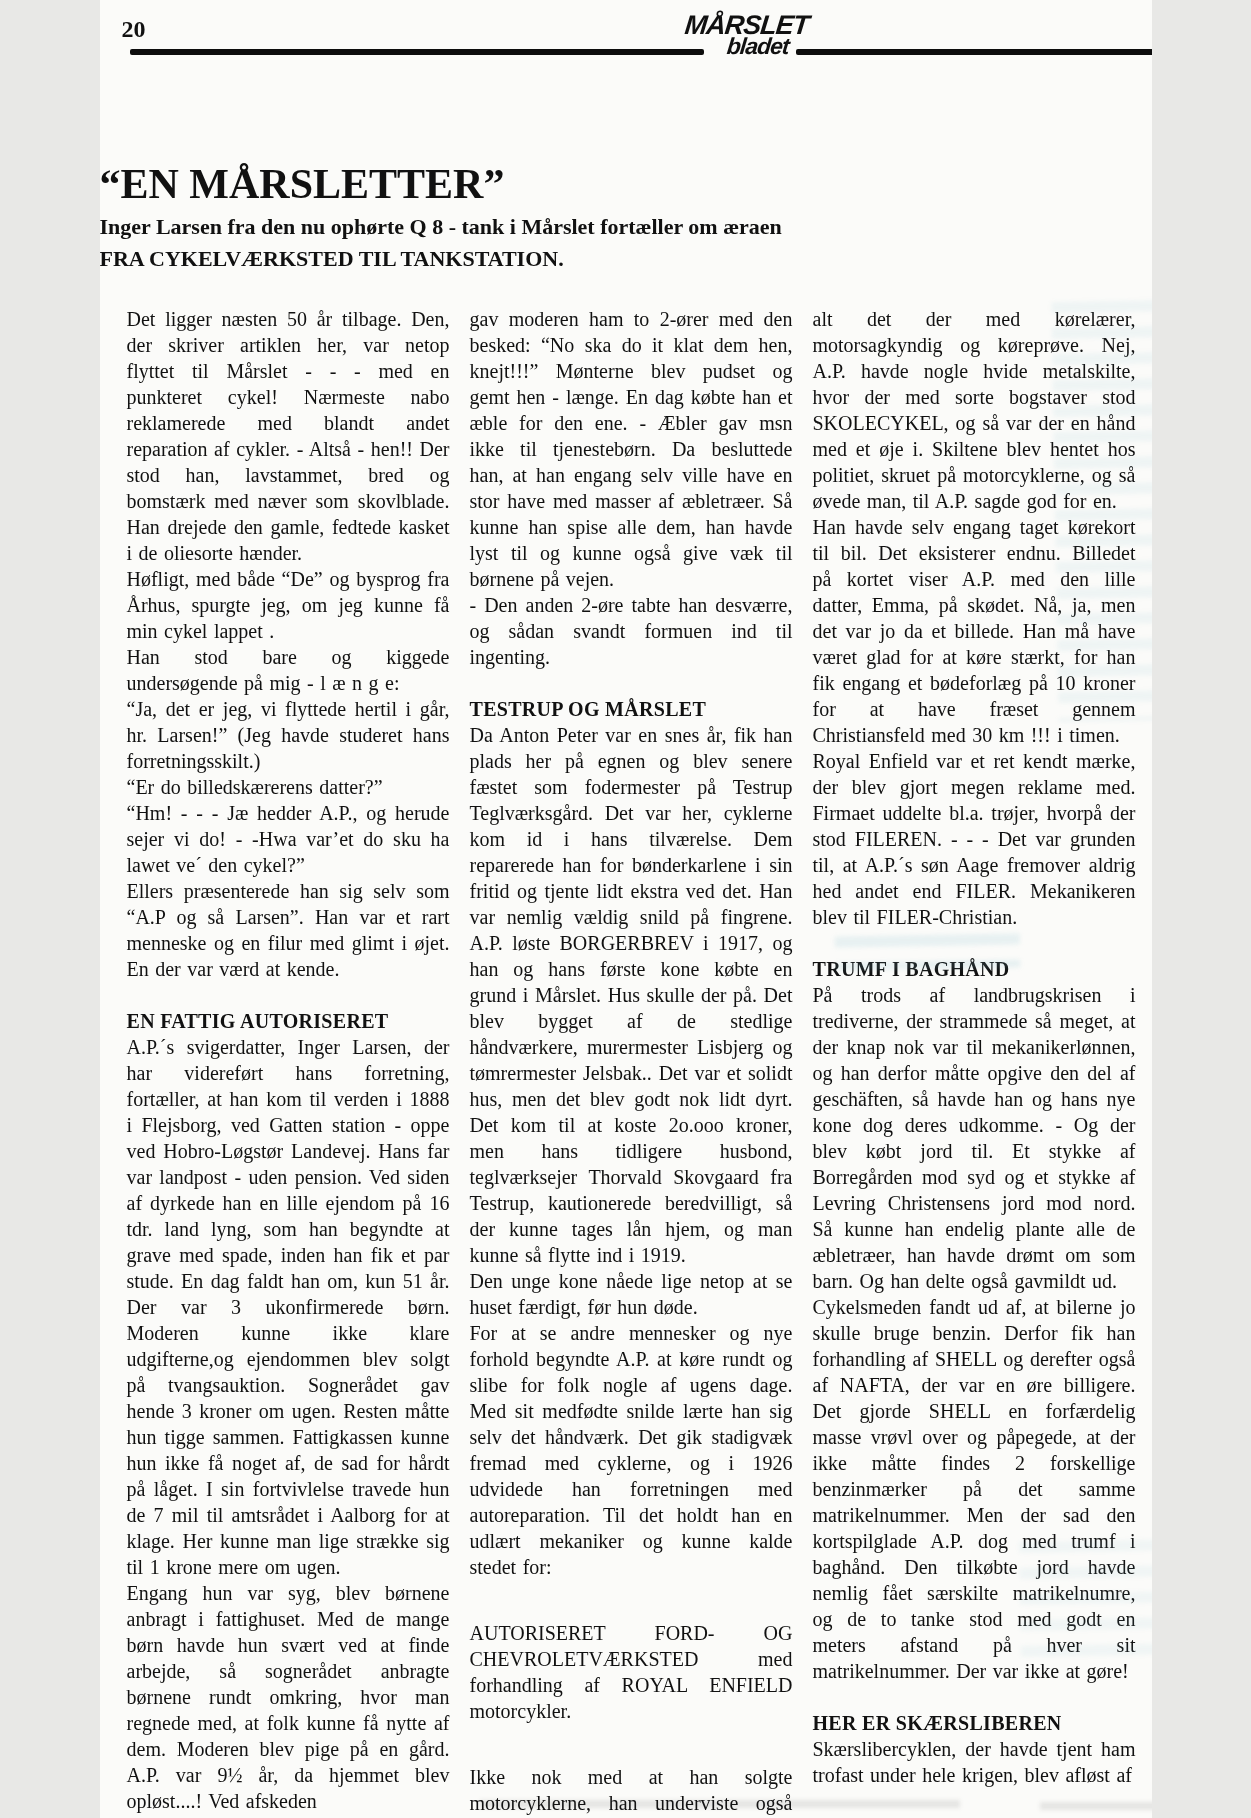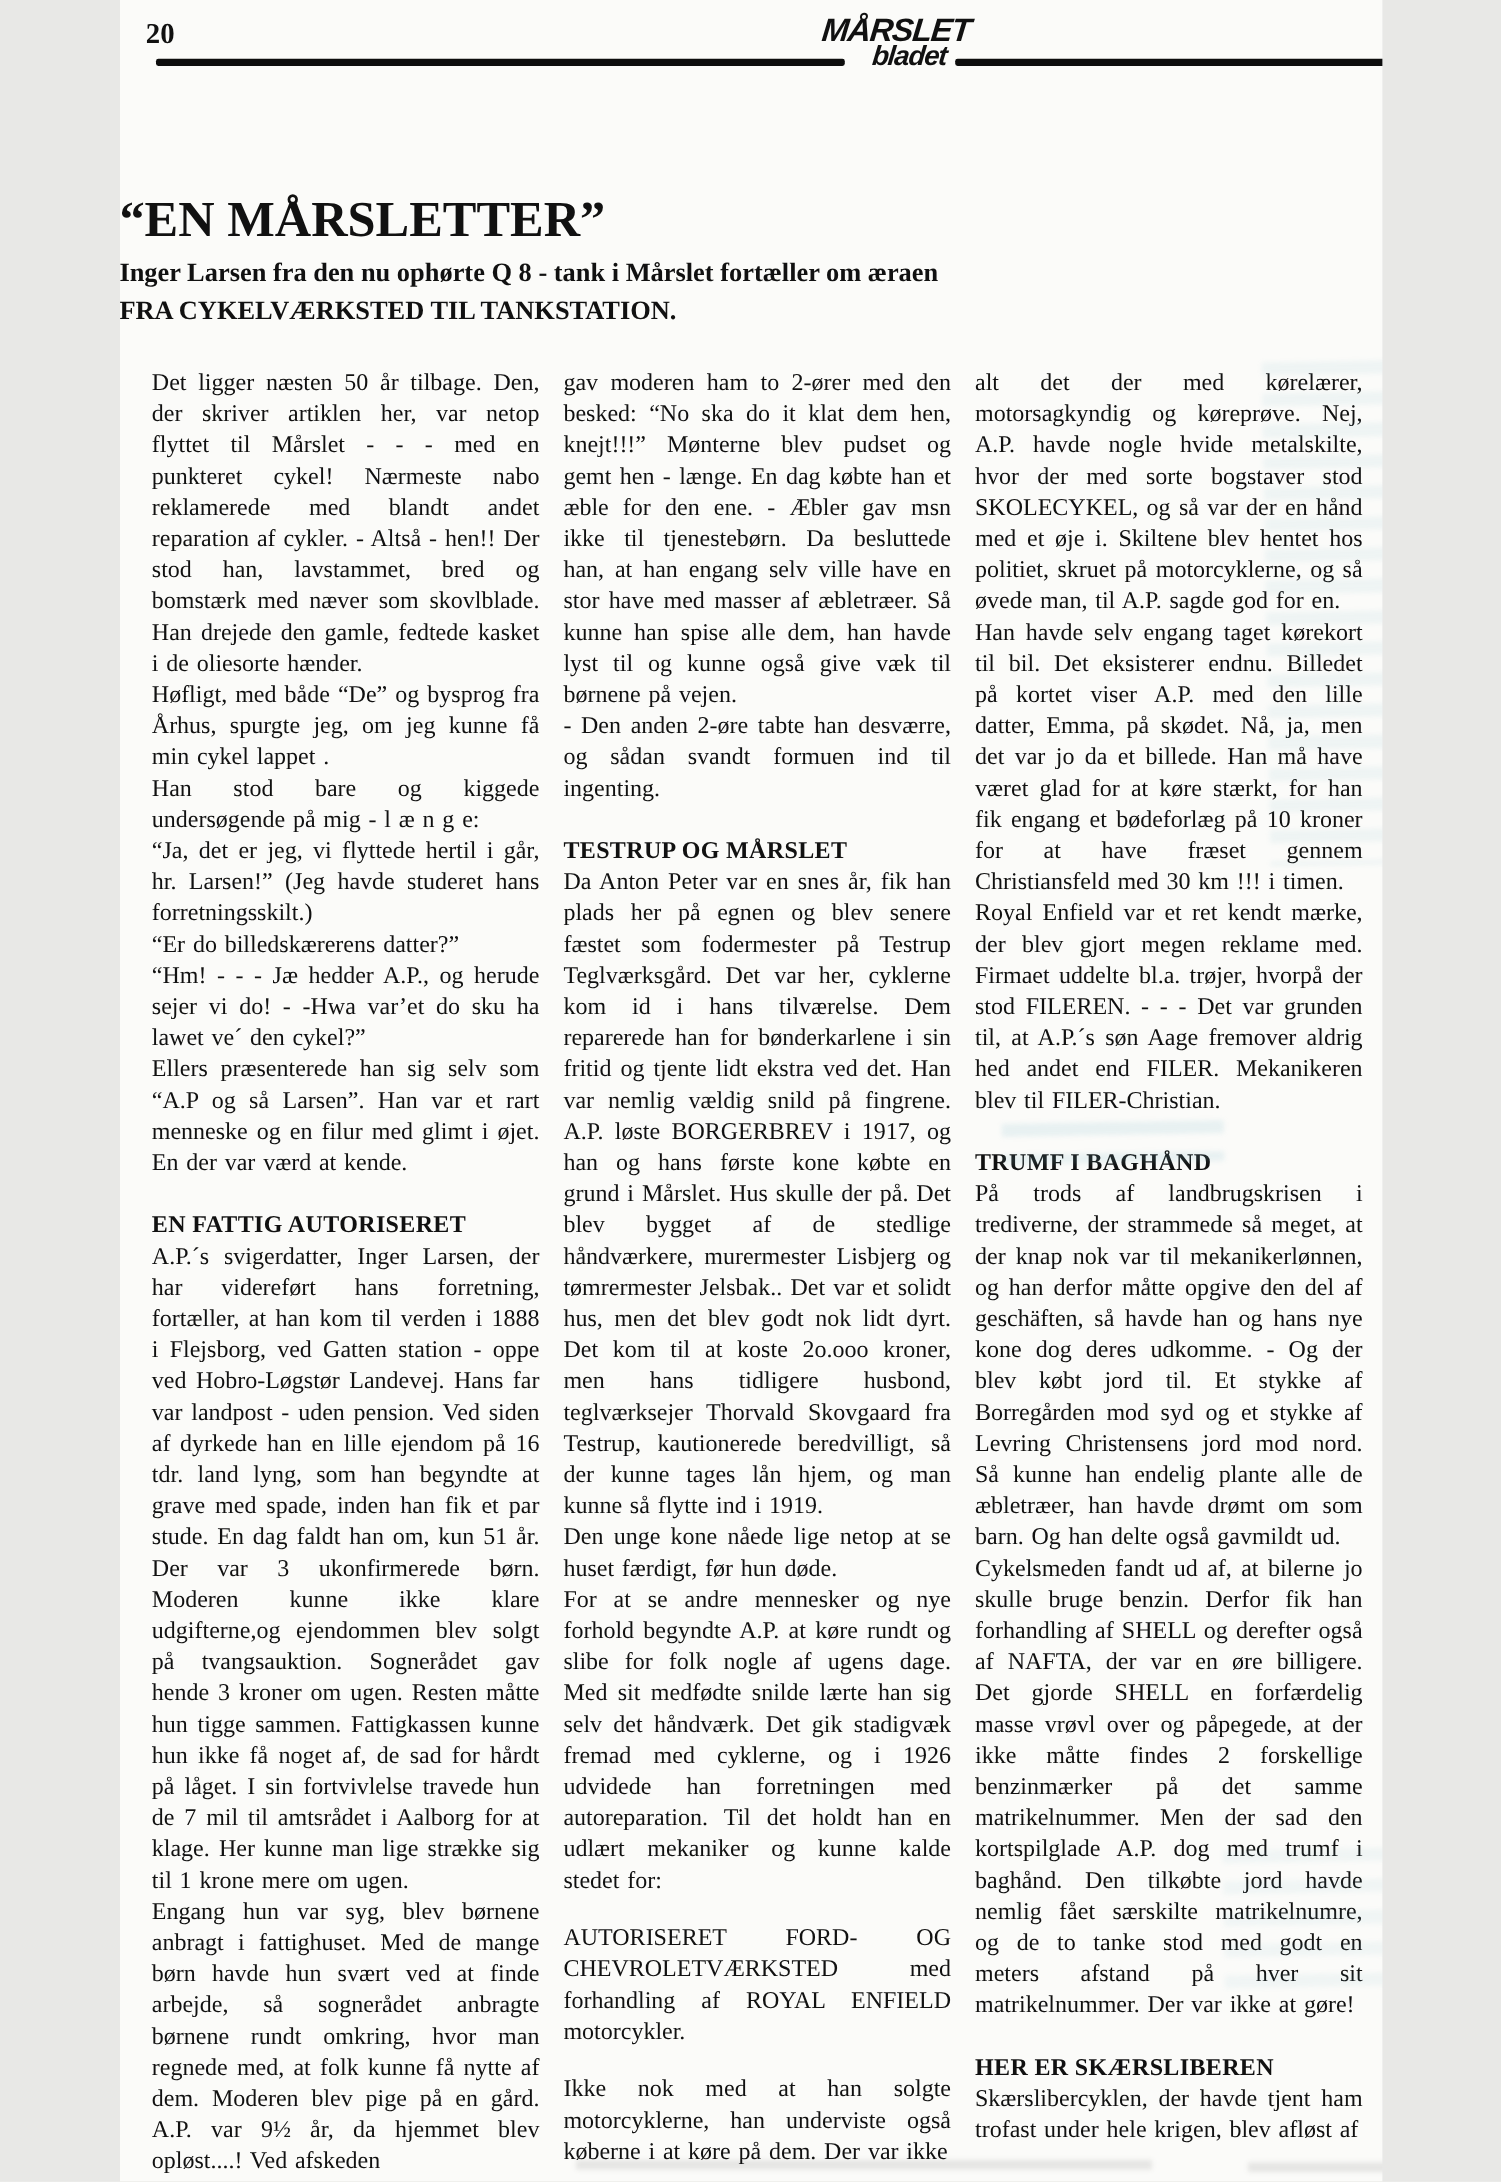--- a/index.html
+++ b/index.html
@@ -65,21 +65,21 @@
     font-size:20px;line-height:26px;
     text-align:justify;
     word-spacing:1.5px;
   }
   .col h3{
     margin:26px 0 0 0;
     font-size:20px;line-height:26px;
     font-weight:bold;letter-spacing:.3px;
   }
   .col > :first-child{margin-top:16px;}
-  .col p.spaced{margin-top:22px;}
+  .col p.spaced{margin-top:40px;}
   
   .ghost{
     position:absolute;pointer-events:none;
     filter:blur(2px);opacity:.55;
     background:repeating-linear-gradient(
       180deg,
       rgba(125,185,200,.28) 0 11px,
       rgba(125,185,200,0) 11px 26px);
     transform:rotate(-1deg);
   }

